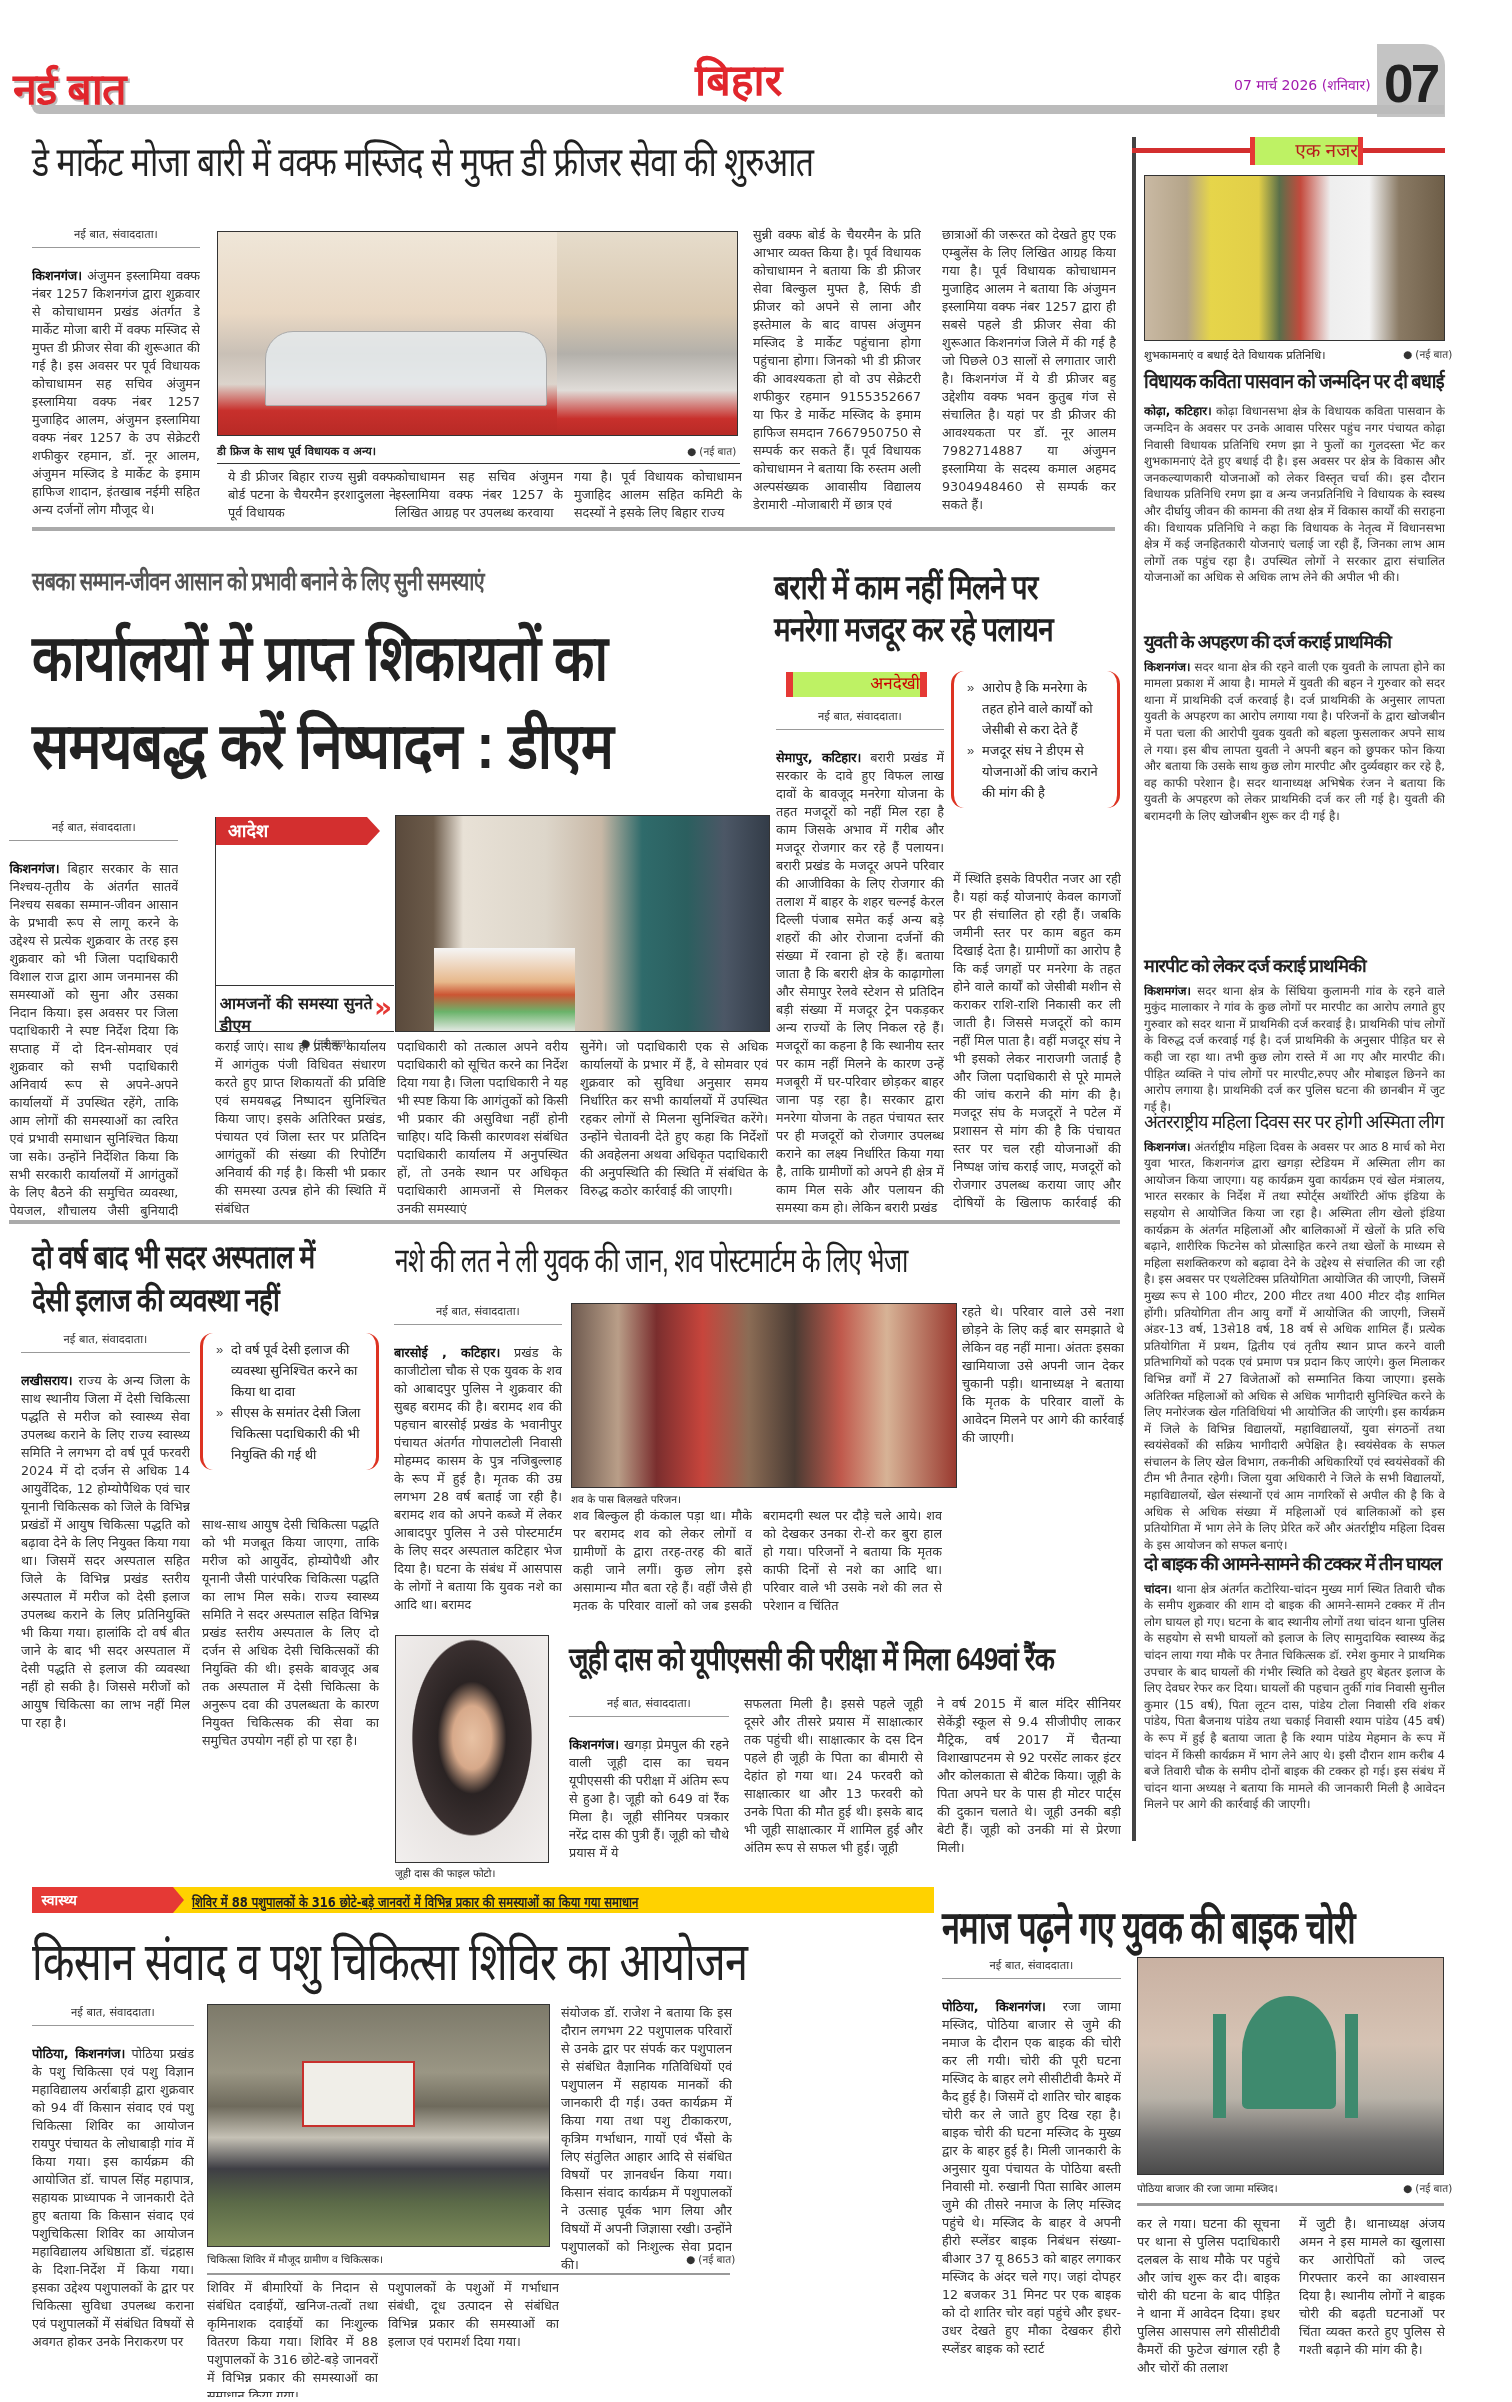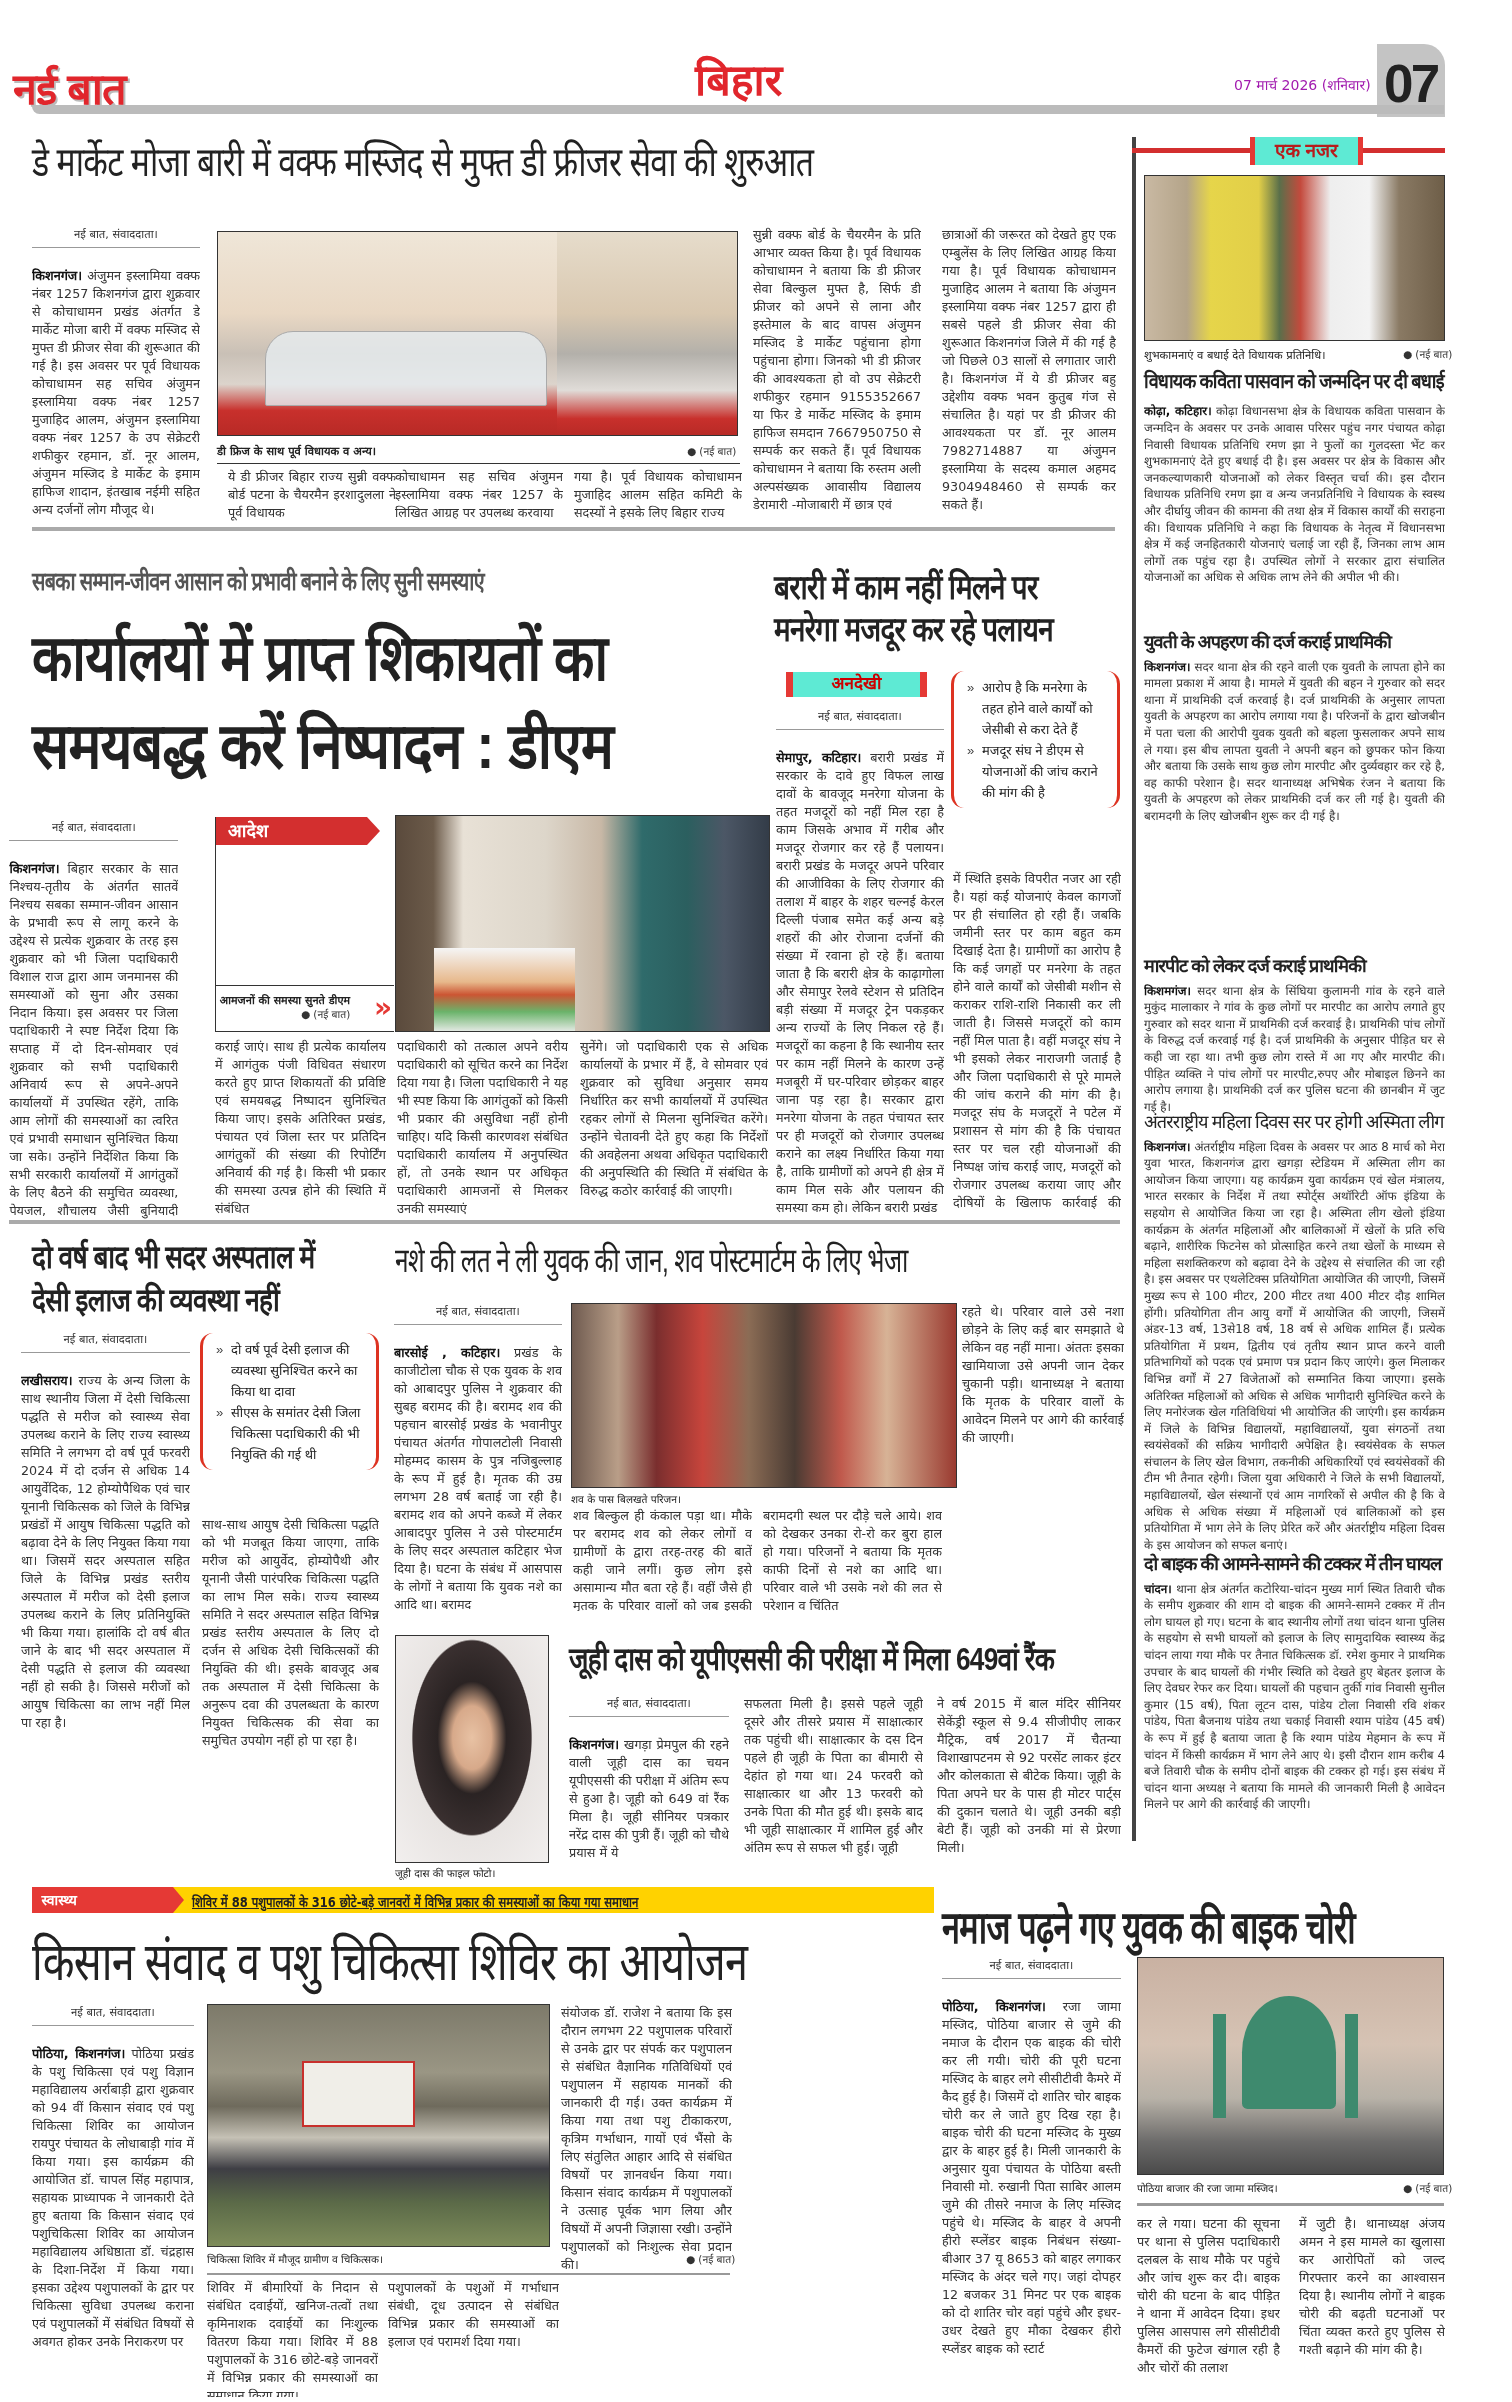--- a/index.html
+++ b/index.html
@@ -7,21 +7,21 @@
   .abs{position:absolute}
   .body-text{font-size:12.7px;line-height:18px;text-align:justify;color:#333}
   .body-text b{color:#111}
   .byline{font-size:11.3px;color:#333;text-align:center;padding-bottom:5.6px;border-bottom:0.9px solid #999;margin-bottom:19px}
   .col{position:absolute;overflow:hidden}
   .photo{position:absolute;border:0.9px solid #333;overflow:hidden}
   .caption{font-size:11.3px;color:#222;font-weight:bold}
   .credit{font-size:10.4px;color:#333}
   .hl{font-family:"Liberation Sans",sans-serif;font-weight:bold;color:#222;letter-spacing:-0.9px;transform-origin:left top}
   .sep{position:absolute;background:#999}
-  .badge-y{background:#5eead4;color:#c00;font-weight:bold;text-align:center;font-family:"Liberation Sans",sans-serif}
+  .badge-y{background:#bef264;color:#c00;font-weight:normal;text-align:right;font-family:"Liberation Sans",sans-serif}
   .bullet-box{position:absolute;border-left:3.8px solid #d32;border-right:3.8px solid #d32;border-radius:13px;padding:5.6px 13px;font-size:13px;line-height:21px;color:#222;font-family:"Liberation Sans",sans-serif}
   .bullet-box li{list-style:none;position:relative;padding-left:15px}
   .bullet-box li:before{content:"»";position:absolute;left:0;color:#444}
 </style>
 </head>
 <body>
 
 <div class="abs" style="left:0;top:0;width:1512px;height:118px">
   <div class="abs" style="left:13px;top:58px;font-size:43px;font-weight:bold;color:#e1262c;font-family:'Liberation Sans',sans-serif;letter-spacing:-0.9px;text-shadow:1.9px 1.9px 0 #bbb">नई बात</div>
   <div class="abs" style="left:695px;top:49px;font-size:43px;font-weight:bold;color:#e1262c;font-family:'Liberation Sans',sans-serif">बिहार</div>
@@ -85,21 +85,21 @@
 
 <div class="col" style="left:9.4px;top:819px;width:169px;height:400px">
   <div class="byline">नई बात, संवाददाता।</div>
   <div class="body-text"><b>किशनगंज।</b> <span>बिहार सरकार के सात निश्चय-तृतीय के अंतर्गत सातवें निश्चय सबका सम्मान-जीवन आसान के प्रभावी रूप से लागू करने के उद्देश्य से प्रत्येक शुक्रवार के तरह इस शुक्रवार को भी जिला पदाधिकारी विशाल राज द्वारा आम जनमानस की समस्याओं को सुना और उसका निदान किया। इस अवसर पर जिला पदाधिकारी ने स्पष्ट निर्देश दिया कि सप्ताह में दो दिन-सोमवार एवं शुक्रवार को सभी पदाधिकारी अनिवार्य रूप से अपने-अपने कार्यालयों में उपस्थित रहेंगे, ताकि आम लोगों की समस्याओं का त्वरित एवं प्रभावी समाधान सुनिश्चित किया जा सके। उन्होंने निर्देशित किया कि सभी सरकारी कार्यालयों में आगंतुकों के लिए बैठने की समुचित व्यवस्था, पेयजल, शौचालय जैसी बुनियादी सुविधाएं अनिवार्य रूप से उपलब्ध</span></div>
 </div>
 <div class="abs" style="left:215px;top:817px;width:169px;height:168px;border-left:0.9px solid #333">
   <div class="abs" style="left:0;top:0;width:151px;height:28px;background:#d32f2f;color:#fff;font-weight:bold;font-size:18px;line-height:28px;padding-left:12px;font-family:'Liberation Sans',sans-serif">आदेश</div>
   <div class="abs" style="left:151px;top:0;width:0;height:0;border-top:14px solid transparent;border-bottom:14px solid transparent;border-left:13px solid #d32f2f"></div>
 </div>
 <div class="abs" style="left:215px;top:985px;width:179px;height:47px;border-top:0.9px solid #333;border-left:0.9px solid #333;border-bottom:0.9px solid #333">
-  <div class="caption" style="padding:5.6px 3.8px 0;font-size:11px">आमजनों की समस्या सुनते डीएम</div>
+  <div class="caption" style="padding:5.6px 3.8px 0;font-size:16px">आमजनों की समस्या सुनते डीएम</div>
   <div class="credit" style="padding-left:85px">● (नई बात)</div>
   <div class="abs" style="left:158px;top:7.5px;color:#e53935;font-size:28px;line-height:28px;font-weight:bold">»</div>
 </div>
 <div class="photo" style="left:395px;top:815px;width:375px;height:217px;background:linear-gradient(90deg,#5a4a3c 0%,#6c5b4a 10%,#e8e1d6 18%,#ddd6ca 40%,#c8b8a6 55%,#2f6b6b 66%,#2b5f5f 78%,#4c5766 88%,#333c48 100%)">
   <div class="abs" style="left:38px;top:132px;width:141px;height:85px;background:linear-gradient(180deg,#f5f5f5 0%,#e7b88b 40%,#cc5533 55%,#6ab36a 75%,#eee 100%)"></div>
 </div>
 <div class="col body-text" style="left:215px;top:1038px;width:171px;height:179px">कराई जाएं। साथ ही प्रत्येक कार्यालय में आगंतुक पंजी विधिवत संधारण करते हुए प्राप्त शिकायतों की प्रविष्टि एवं समयबद्ध निष्पादन सुनिश्चित किया जाए। इसके अतिरिक्त प्रखंड, पंचायत एवं जिला स्तर पर प्रतिदिन आगंतुकों की संख्या की रिपोर्टिंग अनिवार्य की गई है। किसी भी प्रकार की समस्या उत्पन्न होने की स्थिति में संबंधित</div>
 <div class="col body-text" style="left:397px;top:1038px;width:171px;height:179px">पदाधिकारी को तत्काल अपने वरीय पदाधिकारी को सूचित करने का निर्देश दिया गया है। जिला पदाधिकारी ने यह भी स्पष्ट किया कि आगंतुकों को किसी भी प्रकार की असुविधा नहीं होनी चाहिए। यदि किसी कारणवश संबंधित पदाधिकारी कार्यालय में अनुपस्थित हों, तो उनके स्थान पर अधिकृत पदाधिकारी आमजनों से मिलकर उनकी समस्याएं</div>
 <div class="col body-text" style="left:580px;top:1038px;width:188px;height:179px">सुनेंगे। जो पदाधिकारी एक से अधिक कार्यालयों के प्रभार में हैं, वे सोमवार एवं शुक्रवार को सुविधा अनुसार समय निर्धारित कर सभी कार्यालयों में उपस्थित रहकर लोगों से मिलना सुनिश्चित करेंगे। उन्होंने चेतावनी देते हुए कहा कि निर्देशों की अवहेलना अथवा अधिकृत पदाधिकारी की अनुपस्थिति की स्थिति में संबंधित के विरुद्ध कठोर कार्रवाई की जाएगी।</div>
 

